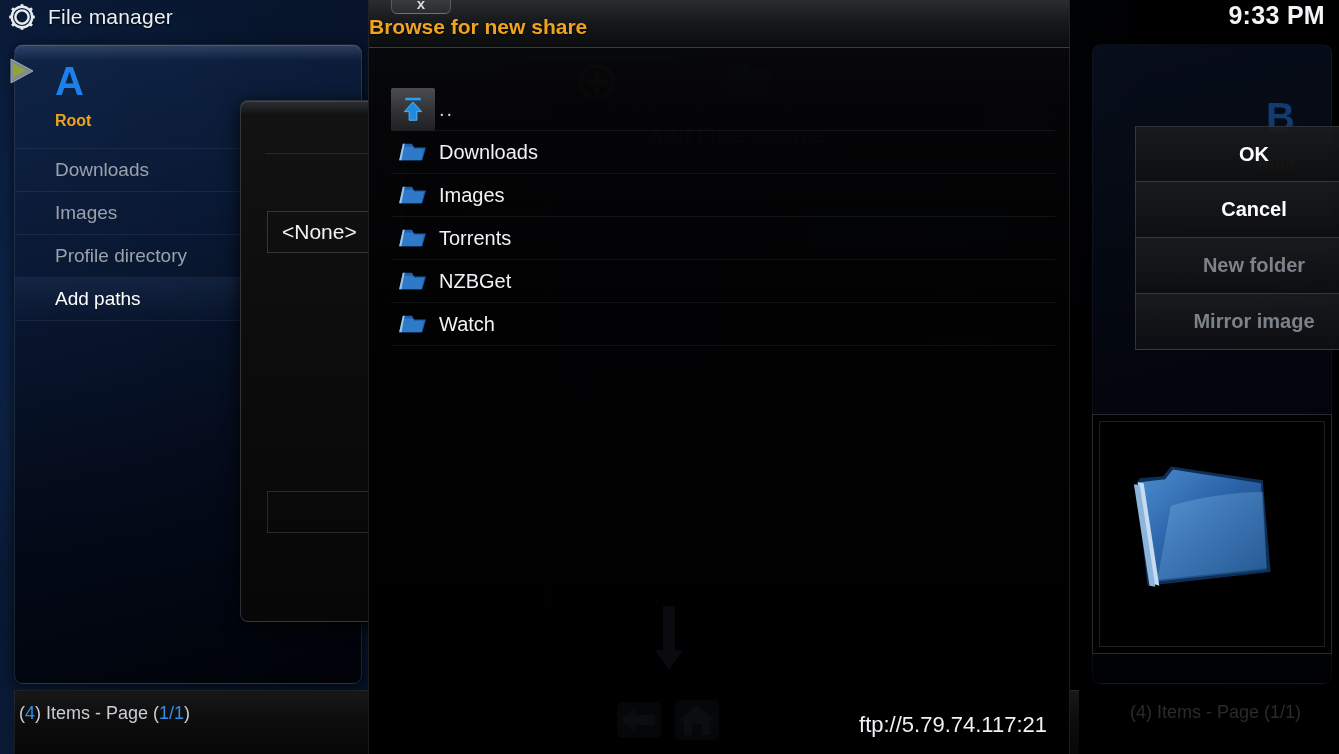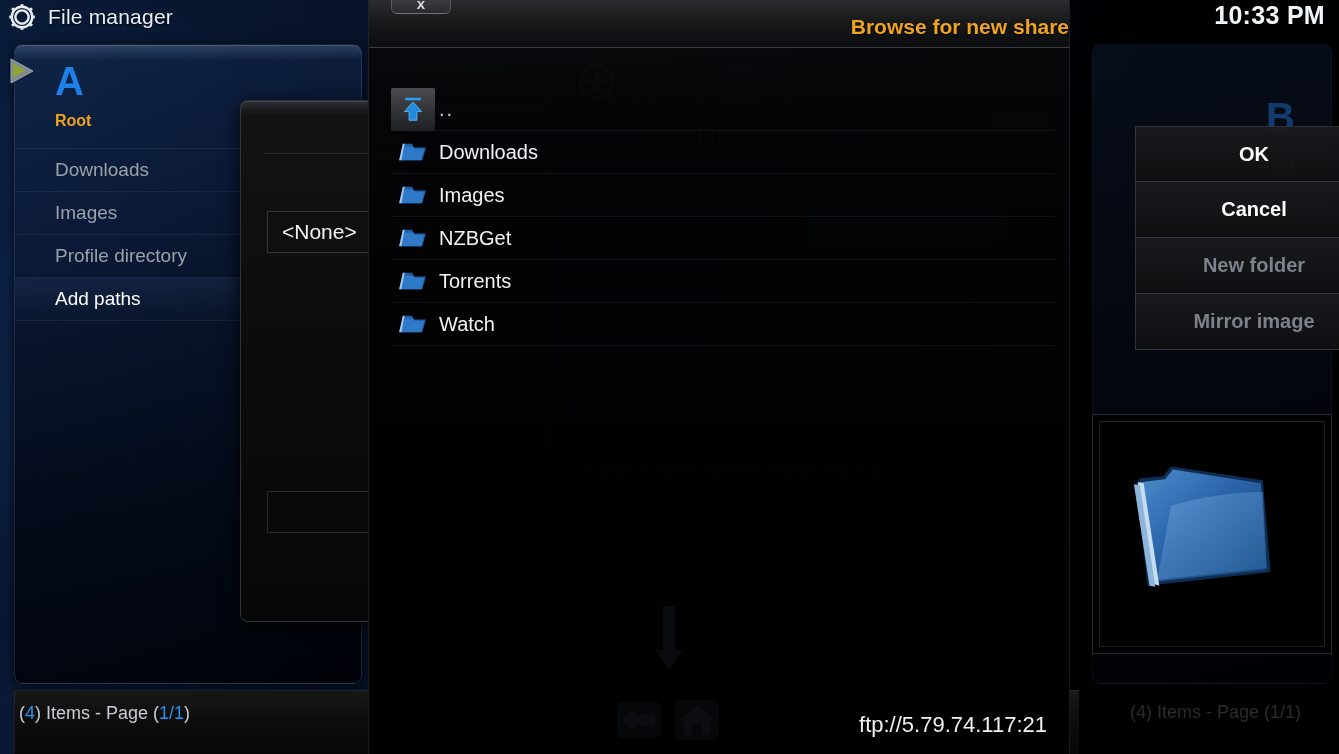--- a/index.html
+++ b/index.html
@@ -240,21 +240,21 @@
     width: 60px; height: 28px;
     border-radius: 6px;
     background: linear-gradient(180deg, #58595c 0%, #3b3c3f 48%, #2a2b2d 100%);
     border: 1px solid rgba(150,160,175,.35);
     display: flex; align-items: flex-end; justify-content: center;
     color: #d8dade; font-size: 15px; font-weight: bold;
     padding-bottom: 1px;
   }
   .bd-title {
     position: absolute; left: 0; right: 0; top: 15px;
-    text-align: right;
+    text-align: left;
     color: #f0a31e; font-size: 21px; font-weight: bold;
     text-shadow: 0 1px 2px rgba(0,0,0,.9);
   }
 
   .bd-list { position: absolute; left: 22px; top: 88px; right: 14px; }
   .bd-row {
     height: 43px;
     display: flex; align-items: center;
     border-bottom: 1px solid rgba(130,145,170,.11);
   }
@@ -359,21 +359,21 @@
           <rect x="3.4" y="4.0" width="2.4" height="3.2" transform="rotate(-45 4.6 5.6)"></rect>
           <rect x="18.2" y="16.8" width="2.4" height="3.2" transform="rotate(-45 19.4 18.4)"></rect>
           <rect x="18.2" y="4.0" width="2.4" height="3.2" transform="rotate(45 19.4 5.6)"></rect>
           <rect x="3.4" y="16.8" width="2.4" height="3.2" transform="rotate(45 4.6 18.4)"></rect>
         </g>
       </svg>
     </span>
     <span class="app-title">File manager</span>
   </div>
 
-  <div class="clock">10:33 PM</div>
+  <div class="clock">9:33 PM</div>
 
   <div class="panel-a">
     <div class="panel-a-top-sheen"></div>
     <div class="panel-letter">A</div>
     <div class="panel-root">Root</div>
     <div class="list-a">
       <div class="row">
         <span>Downloads</span>
       </div>
       <div class="row">
@@ -492,32 +492,32 @@
       </div>
 
       <div class="bd-row">
         <span class="ic">
           <svg viewBox="0 0 34 26" width="32" height="24">
             <path d="M2 22 L6 4 L16 4 L18 8 L31 8 L27 22 Z" fill="#1d5fa8"></path>
             <path d="M4 22 L8 7 L17 7 L18.5 9.5 L29 9.5 L26 22 Z" fill="#2f79c9"></path>
             <path d="M2 22 L6 4 L8 4 L4.5 22 Z" fill="#9fc6ea"></path>
           </svg>
         </span>
-        <span class="lbl">NZBGet</span>
+        <span class="lbl">Torrents</span>
       </div>
 
       <div class="bd-row">
         <span class="ic">
           <svg viewBox="0 0 34 26" width="32" height="24">
             <path d="M2 22 L6 4 L16 4 L18 8 L31 8 L27 22 Z" fill="#1d5fa8"></path>
             <path d="M4 22 L8 7 L17 7 L18.5 9.5 L29 9.5 L26 22 Z" fill="#2f79c9"></path>
             <path d="M2 22 L6 4 L8 4 L4.5 22 Z" fill="#9fc6ea"></path>
           </svg>
         </span>
-        <span class="lbl">Torrents</span>
+        <span class="lbl">NZBGet</span>
       </div>
 
       <div class="bd-row">
         <span class="ic">
           <svg viewBox="0 0 34 26" width="32" height="24">
             <path d="M2 22 L6 4 L16 4 L18 8 L31 8 L27 22 Z" fill="#1d5fa8"></path>
             <path d="M4 22 L8 7 L17 7 L18.5 9.5 L29 9.5 L26 22 Z" fill="#2f79c9"></path>
             <path d="M2 22 L6 4 L8 4 L4.5 22 Z" fill="#9fc6ea"></path>
           </svg>
         </span>

